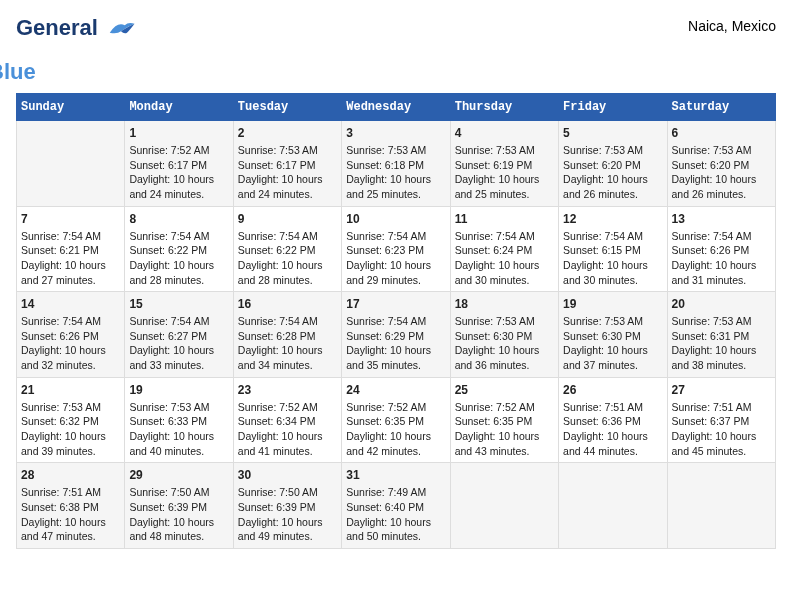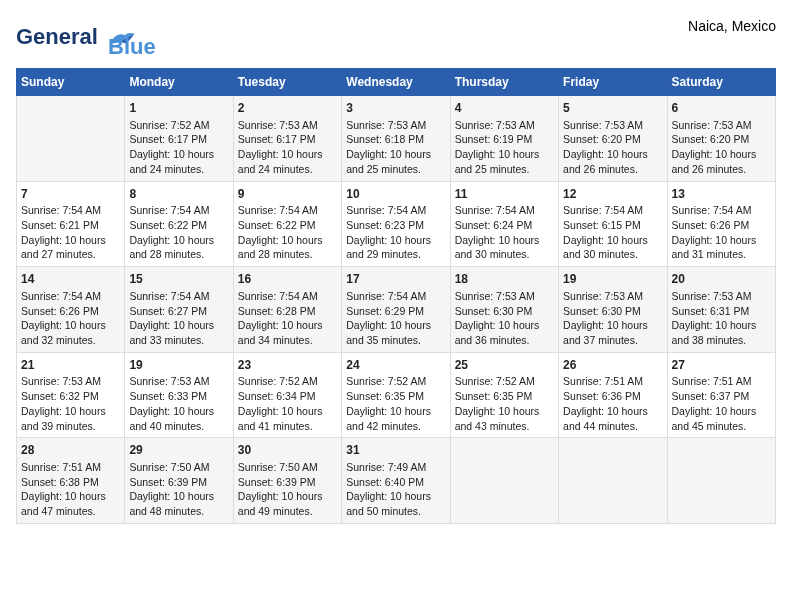--- a/index.html
+++ b/index.html
@@ -49,20 +49,21 @@
       font-size: 11px;
     }
     thead th {
       background-color: #2b5fad;
       color: #fff;
       padding: 6px 4px;
       text-align: left;
       font-size: 12px;
       font-weight: bold;
       border: 1px solid #2b5fad;
+      font-family: Liberation Mono, monospace;
     }
     tbody tr {
       border-bottom: 1px solid #ccc;
     }
     tbody td {
       padding: 4px 4px;
       vertical-align: top;
       border: 1px solid #ddd;
       color: #222;
       line-height: 1.4;
@@ -85,21 +86,21 @@
       color: #222;
     }
   </style>
 </head>
 <body>
 
 <div class="container">
   <div class="header-row">
     <div class="logo">
       <div>
-        <div style="display:flex;align-items:center;">
+        <div style="display:flex;align-items:flex-start;flex-direction:column;">
           <div style="font-size:22px;font-weight:bold;color:#1a3a6e;line-height:1.1;">
             <span style="color:#1a3a6e;">General</span>
             <svg class="logo-bird" viewBox="0 0 40 30" style="display:inline-block;vertical-align:middle;margin-left:2px;">
               <path d="M5 20 Q15 5 25 10 Q30 5 38 8 Q28 12 20 18 Q15 22 5 20Z" fill="#4a90d9"></path>
               <path d="M20 18 Q25 14 38 8 Q32 16 28 20 Q24 22 20 18Z" fill="#2b5fad"></path>
             </svg>
           </div>
           <div style="font-size:22px;font-weight:bold;color:#4a90d9;margin-left:-28px;margin-top:18px;">Blue</div>
         </div>
       </div>

